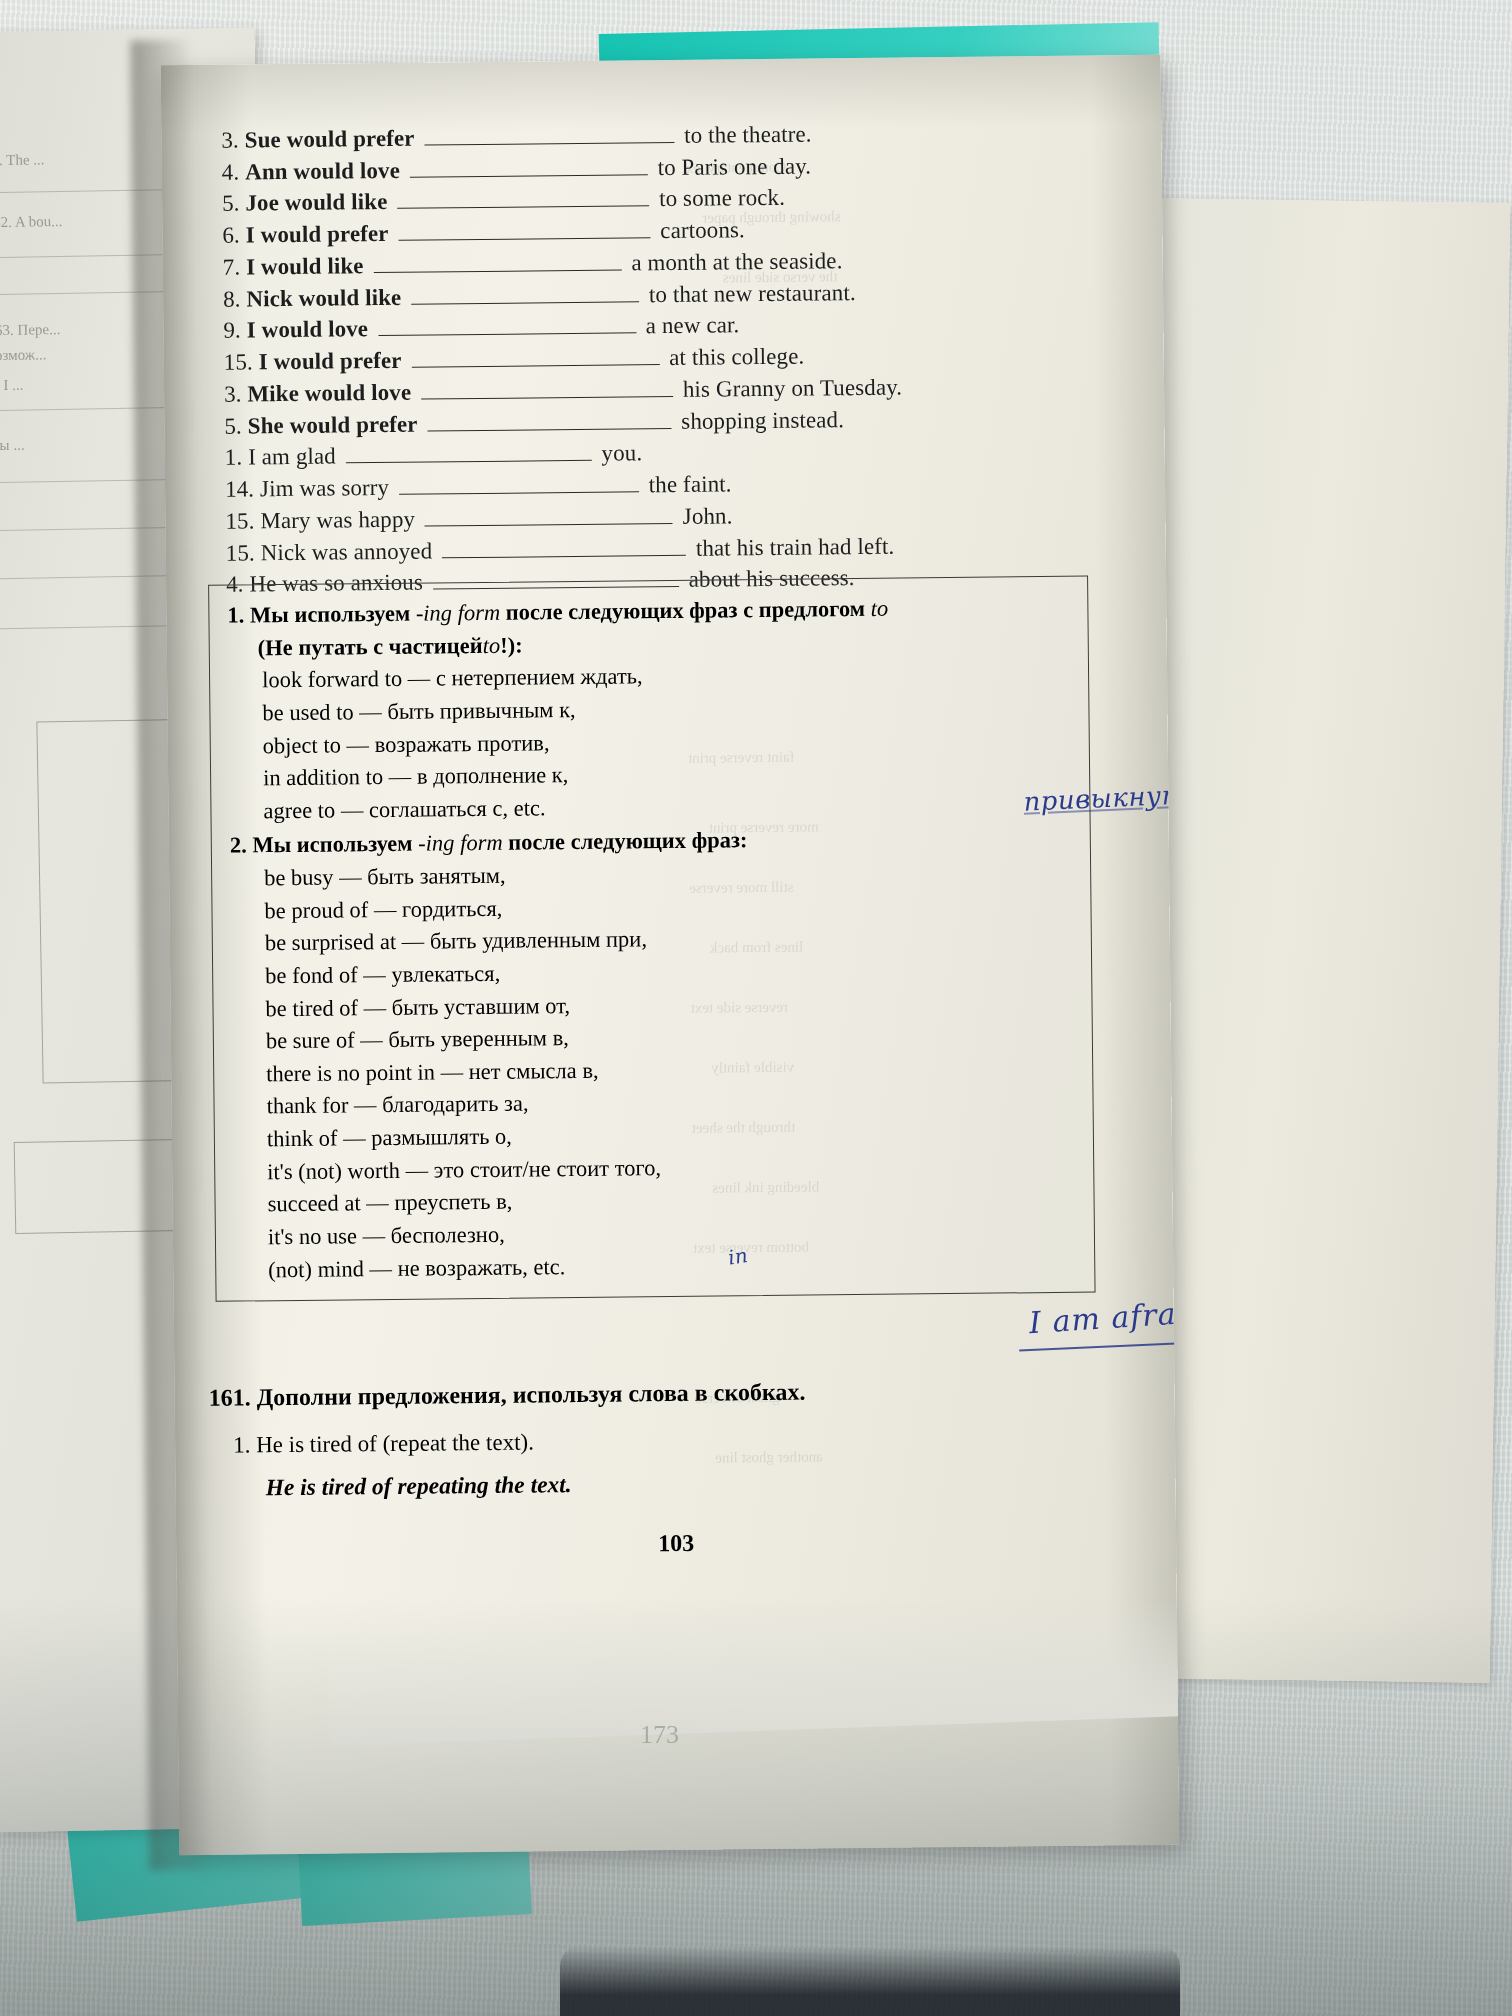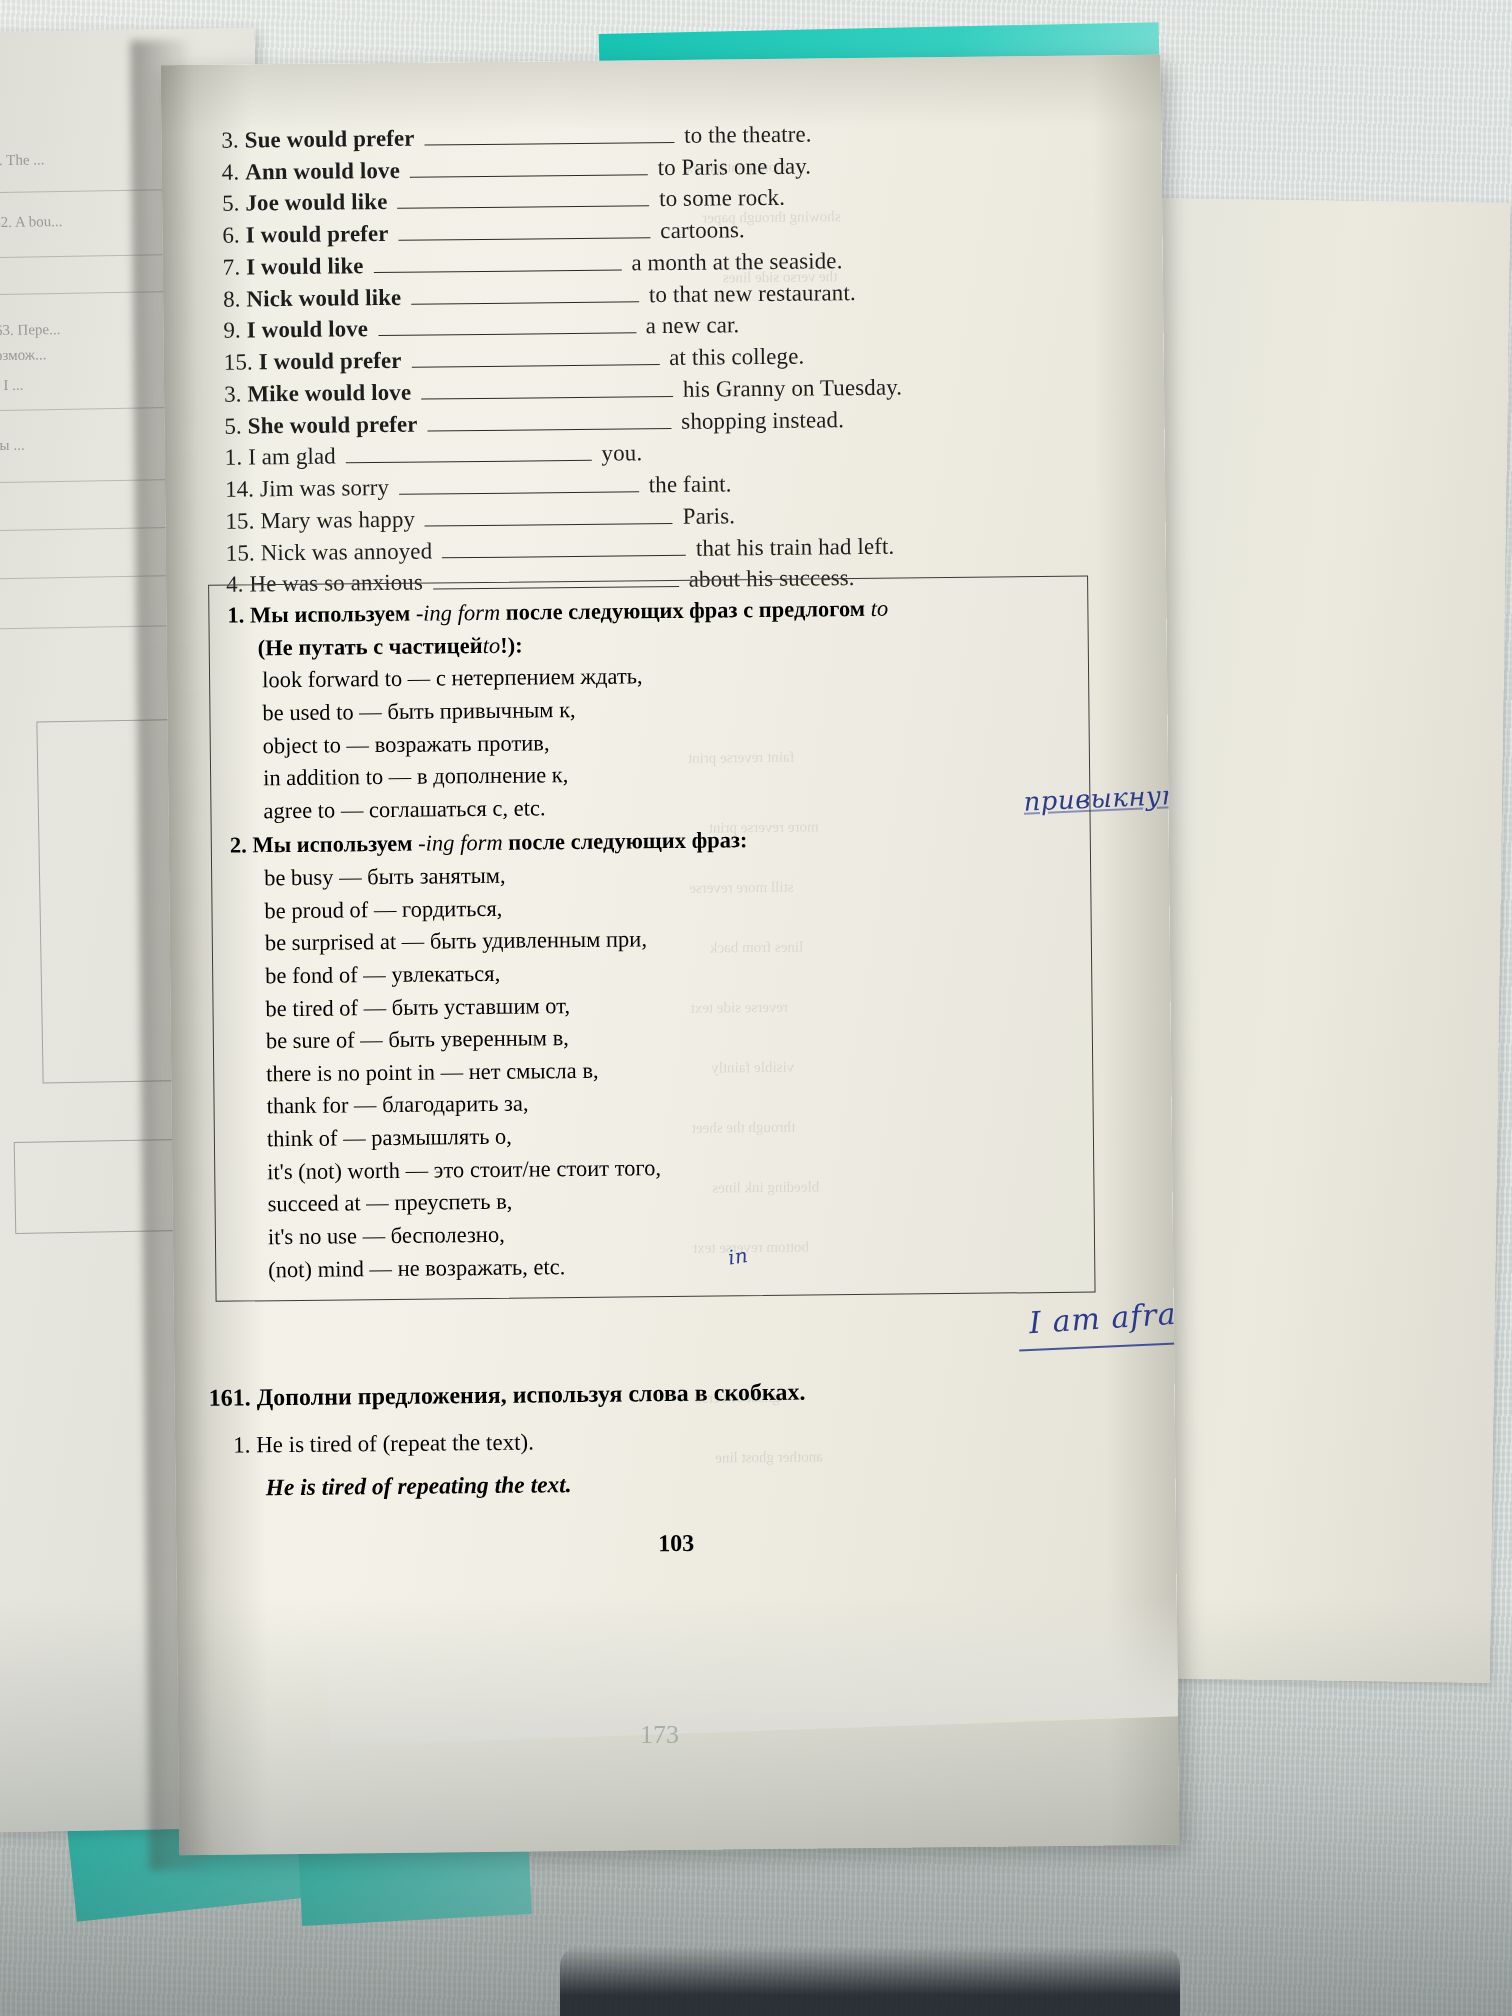--- a/index.html
+++ b/index.html
@@ -414,21 +414,21 @@
         <span class="num">14.</span>
         <span>Jim was sorry</span>
         <span class="blank" style="width:240px;"></span>
         <span>the faint.</span>
       </div>
 
       <div class="ex-line">
         <span class="num">15.</span>
         <span>Mary was happy</span>
         <span class="blank" style="width:248px;"></span>
-        <span>Paris.</span>
+        <span>John.</span>
       </div>
 
       <div class="ex-line">
         <span class="num">15.</span>
         <span>Nick was annoyed</span>
         <span class="blank" style="width:244px;"></span>
         <span>that his train had left.</span>
       </div>
 
       <div class="ex-line">

